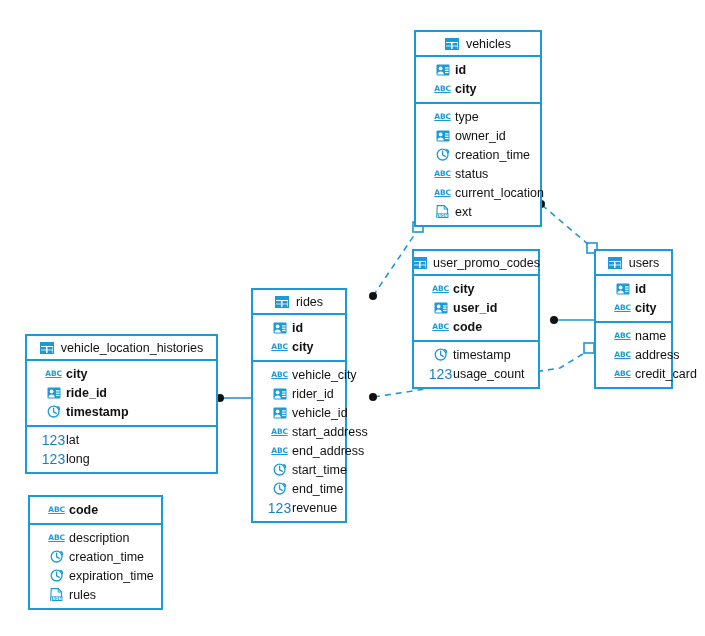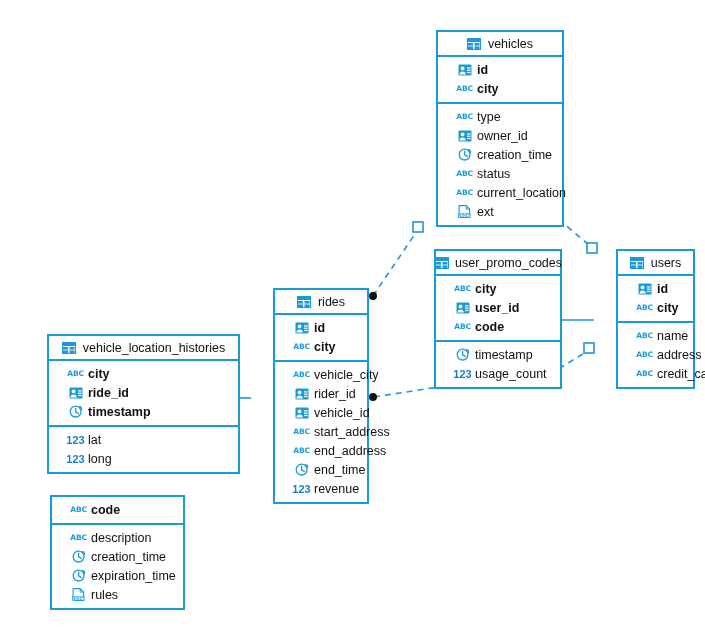--- a/index.html
+++ b/index.html
@@ -21,21 +21,20 @@
     width: 705px;
     height: 636px;
     pointer-events: none;
   }
   .table-node {
     position: absolute;
     background: #ffffff;
     border: 2px solid #1a9bd7;
     box-sizing: border-box;
     z-index: 5;
-    margin-left: 22px;
   }
   .table-header {
     height: 23px;
     display: flex;
     align-items: center;
     justify-content: center;
     gap: 6px;
     border-bottom: 2px solid #1a9bd7;
     background: #ffffff;
     padding: 0 6px;
@@ -74,24 +73,25 @@
     align-items: center;
     justify-content: center;
   }
   .ic svg { display: block; }
   .ic-text {
     font-size: 7.5px;
     font-weight: bold;
     color: #1a9bd7;
     letter-spacing: -0.2px;
     font-family: "DejaVu Sans", sans-serif;
+    text-decoration: underline;
   }
   .ic-num {
-    font-size: 11px;
-    font-weight: bold;
+    font-size: 14px;
+    font-weight: normal;
     color: #1a7fc4;
     font-family: "Liberation Sans", sans-serif;
   }
 </style>
 </head>
 <body>
 
 <div id="canvas">
 
   <svg class="links" viewBox="0 0 705 636">
@@ -408,20 +408,30 @@
             <span class="field-name">end_address</span>
           </div>
           <div class="field-row">
             <span class="ic">
               <svg width="14" height="13" viewBox="0 0 14 13">
                 <circle cx="6.6" cy="6.6" r="5.4" fill="#ffffff" stroke="#1a9bd7" stroke-width="1.3"></circle>
                 <path d="M6.6 3.2 L6.6 6.8 L9.3 8.4" fill="none" stroke="#1a9bd7" stroke-width="1.3" stroke-linecap="round"></path>
                 <path d="M10.6 1.6 Q13 2.4 12.6 4.6" fill="none" stroke="#1a9bd7" stroke-width="1.2" stroke-linecap="round"></path>
               </svg>
             </span>
+            <span class="field-name">start_time</span>
+          </div>
+          <div class="field-row">
+            <span class="ic">
+              <svg width="14" height="13" viewBox="0 0 14 13">
+                <circle cx="6.6" cy="6.6" r="5.4" fill="#ffffff" stroke="#1a9bd7" stroke-width="1.3"></circle>
+                <path d="M6.6 3.2 L6.6 6.8 L9.3 8.4" fill="none" stroke="#1a9bd7" stroke-width="1.3" stroke-linecap="round"></path>
+                <path d="M10.6 1.6 Q13 2.4 12.6 4.6" fill="none" stroke="#1a9bd7" stroke-width="1.2" stroke-linecap="round"></path>
+              </svg>
+            </span>
             <span class="field-name">end_time</span>
           </div>
           <div class="field-row">
             <span class="ic">
               <span class="ic-num">123</span>
             </span>
             <span class="field-name">revenue</span>
           </div>
         </div>
       </div>

